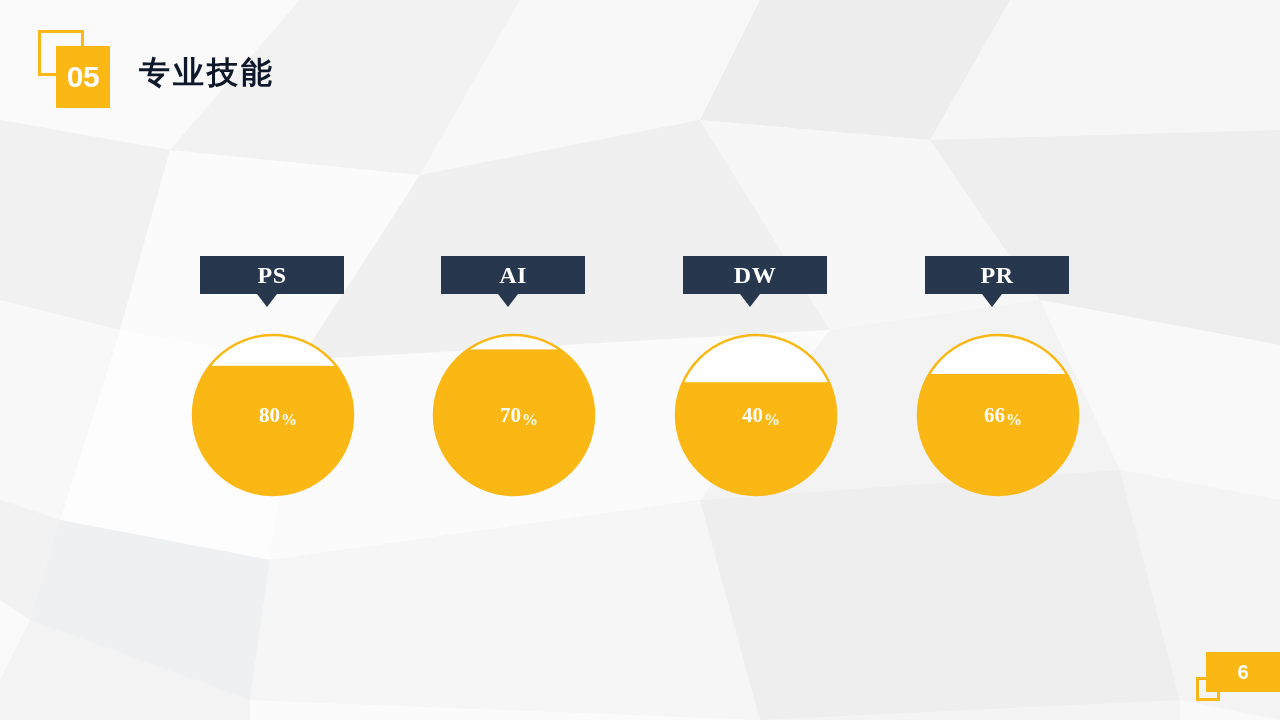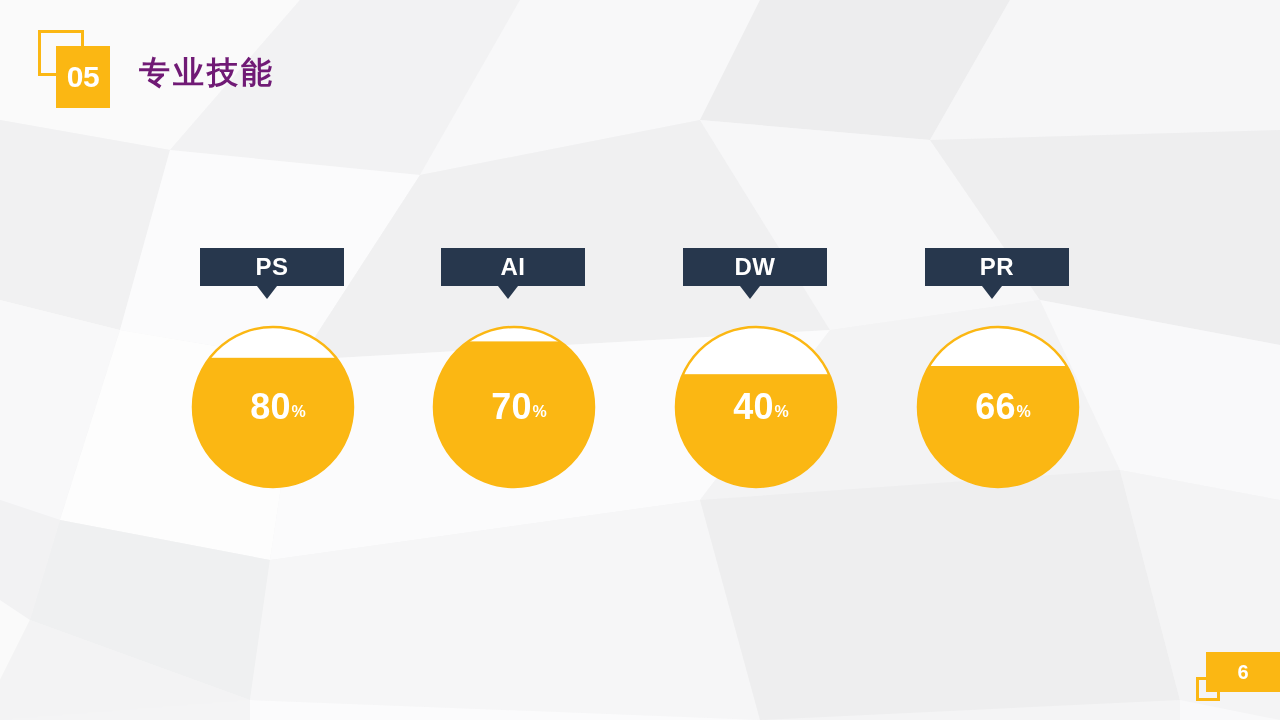--- a/index.html
+++ b/index.html
@@ -74,39 +74,40 @@
     font-size: 30px;
     font-weight: bold;
     letter-spacing: -0.5px;
   }
   #page-title {
     position: absolute;
     left: 139px;
     top: 49px;
     font-size: 31px;
     font-weight: bold;
-    color: #701a75;
+    color: #0f172a;
     letter-spacing: 3px;
     line-height: 1;
     white-space: nowrap;
   }
 
   
   #skills-row {
     position: absolute;
     left: 0;
     top: 240px;
     width: 1280px;
     height: 280px;
   }
   .skill-item {
     position: absolute;
-    top: 0;
+    top: 8px;
     width: 242px;
     height: 280px;
+    font-family: Liberation Serif, serif;
   }
   .skill-item.pos-0 { left: 151px; }
   .skill-item.pos-1 { left: 392px; text-align: center; }
   .skill-item.pos-2 { left: 634px; }
   .skill-item.pos-3 { left: 876px; }
 
   .skill-tag {
     position: absolute;
     left: 49px;
     top: 8px;
@@ -151,21 +152,21 @@
     top: 0;
     width: 164px;
     height: 164px;
     display: flex;
     align-items: center;
     justify-content: center;
     color: #ffffff;
     pointer-events: none;
   }
   .skill-value .num {
-    font-size: 36px;
+    font-size: 21px;
     font-weight: bold;
     letter-spacing: 0px;
     line-height: 1;
     margin-left: 9px;
   }
   .skill-value .pct {
     font-size: 16px;
     font-weight: bold;
     line-height: 1;
     position: relative;

